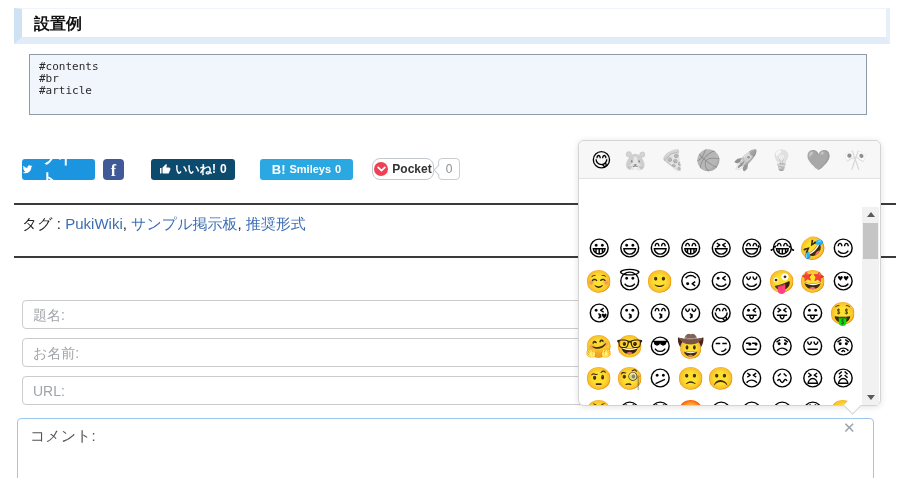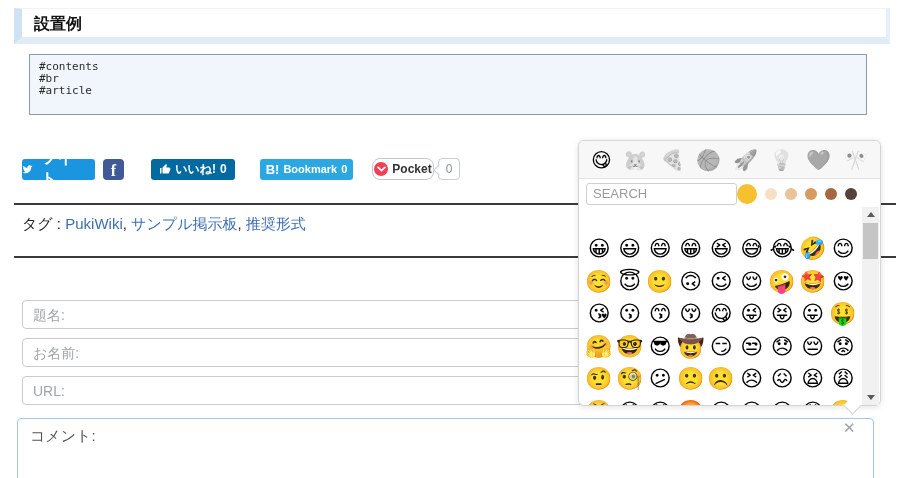--- a/index.html
+++ b/index.html
@@ -115,31 +115,31 @@
 <div class="abs share-row">
   <span class="btn btn-tweet" style="background-color: rgb(27, 149, 224);">
     <svg width="13" height="13" viewBox="0 0 24 24" fill="#fff">
         <path d="M23.44 4.83c-.8.37-1.66.62-2.56.73.92-.55 1.63-1.43 1.96-2.47-.86.51-1.82.88-2.84 1.08A4.47 4.47 0 0 0 16.74 2.7c-2.47 0-4.48 2.01-4.48 4.48 0 .35.04.69.11 1.02-3.72-.19-7.02-1.97-9.23-4.68-.39.66-.61 1.43-.61 2.25 0 1.55.79 2.93 2 3.73-.74-.02-1.43-.23-2.03-.56v.06c0 2.17 1.54 3.98 3.59 4.39-.38.1-.77.16-1.18.16-.29 0-.57-.03-.84-.08.57 1.78 2.22 3.07 4.18 3.11A8.98 8.98 0 0 1 1 18.46a12.67 12.67 0 0 0 6.86 2.01c8.23 0 12.73-6.82 12.73-12.73l-.01-.58c.87-.63 1.63-1.42 2.23-2.33z"></path>
       </svg>
     <span>ツイート</span>
   </span>
 
   <span class="fb-tile" style="background-color: rgb(63, 90, 150);">f</span>
 
-  <span class="btn btn-like" style="background-color: #0369a1;">
+  <span class="btn btn-like" style="background-color: #0c4a6e;">
     <svg width="12" height="12" viewBox="0 0 24 24" fill="#fff">
         <path d="M2 10h3v11H2zM22 11c0-1.1-.9-2-2-2h-5.3l.95-4.57.03-.32c0-.41-.17-.79-.44-1.06L14.17 2 7.59 8.59C7.22 8.95 7 9.45 7 10v9c0 1.1.9 2 2 2h9c.83 0 1.54-.5 1.84-1.22l3.02-7.05c.09-.23.14-.47.14-.73v-1z"></path>
       </svg>
     <span>いいね!</span>
     <span>0</span>
   </span>
 
   <span class="btn btn-hatena" style="background-color: rgb(43, 167, 225);">
     <span class="b-mark">B!</span>
-    <span>Bookmark</span>
+    <span>Smileys</span>
     <span>0</span>
   </span>
 
   <span class="btn btn-pocket">
     <span class="pocket-logo" style="background-color: rgb(239, 64, 86);">
       <svg width="9" height="8" viewBox="0 0 16 14">
           <polyline points="2,4 8,10 14,4" fill="none" stroke="#fff" stroke-width="3" stroke-linecap="round" stroke-linejoin="round"></polyline>
         </svg>
     </span>
     <span>Pocket</span>
@@ -165,31 +165,20 @@
   <div class="cat-bar">
       <span class="cat active">😋</span>
       <span class="cat">🐹</span>
       <span class="cat">🍕</span>
       <span class="cat">🏀</span>
       <span class="cat">🚀</span>
       <span class="cat">💡</span>
       <span class="cat">❤️</span>
       <span class="cat">🎌</span>
     </div>
-  <div class="search-row">
-    <input class="search-input" placeholder="SEARCH" style="">
-    <span class="skin-row">
-        <span class="skin selected" style="background-color: rgb(245, 193, 46);"></span>
-        <span class="skin" style="background-color: rgb(247, 223, 198);"></span>
-        <span class="skin" style="background-color: rgb(234, 195, 154);"></span>
-        <span class="skin" style="background-color: rgb(215, 155, 98);"></span>
-        <span class="skin" style="background-color: rgb(165, 103, 63);"></span>
-        <span class="skin" style="background-color: rgb(84, 66, 59);"></span>
-      </span>
-  </div>
   <div class="scroll-area">
     <div class="emoji-grid">
         <span class="emoji-cell">😀</span>
         <span class="emoji-cell">😃</span>
         <span class="emoji-cell">😄</span>
         <span class="emoji-cell">😁</span>
         <span class="emoji-cell">😆</span>
         <span class="emoji-cell">😅</span>
         <span class="emoji-cell">😂</span>
         <span class="emoji-cell">🤣</span>

